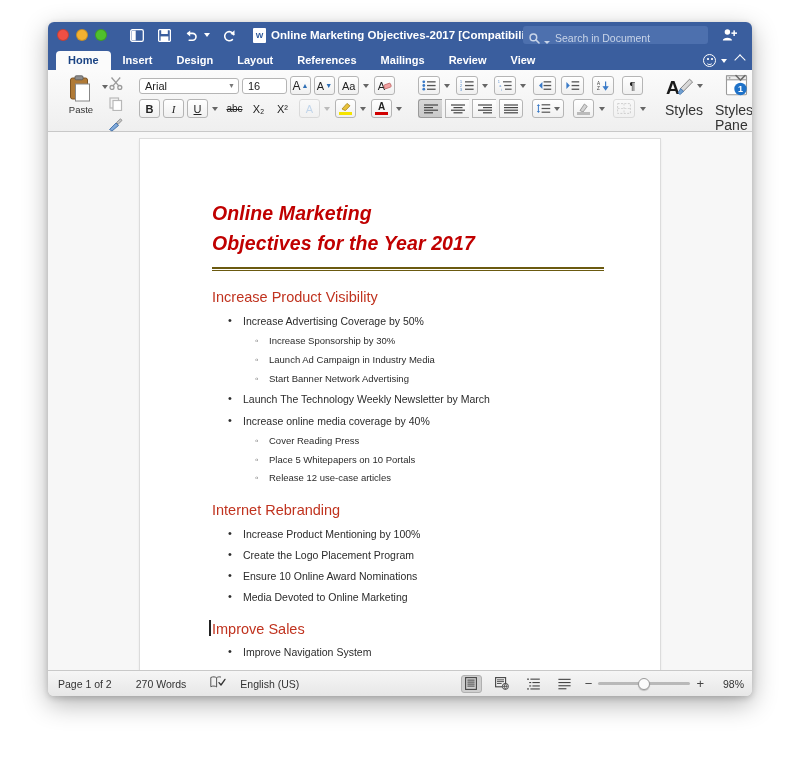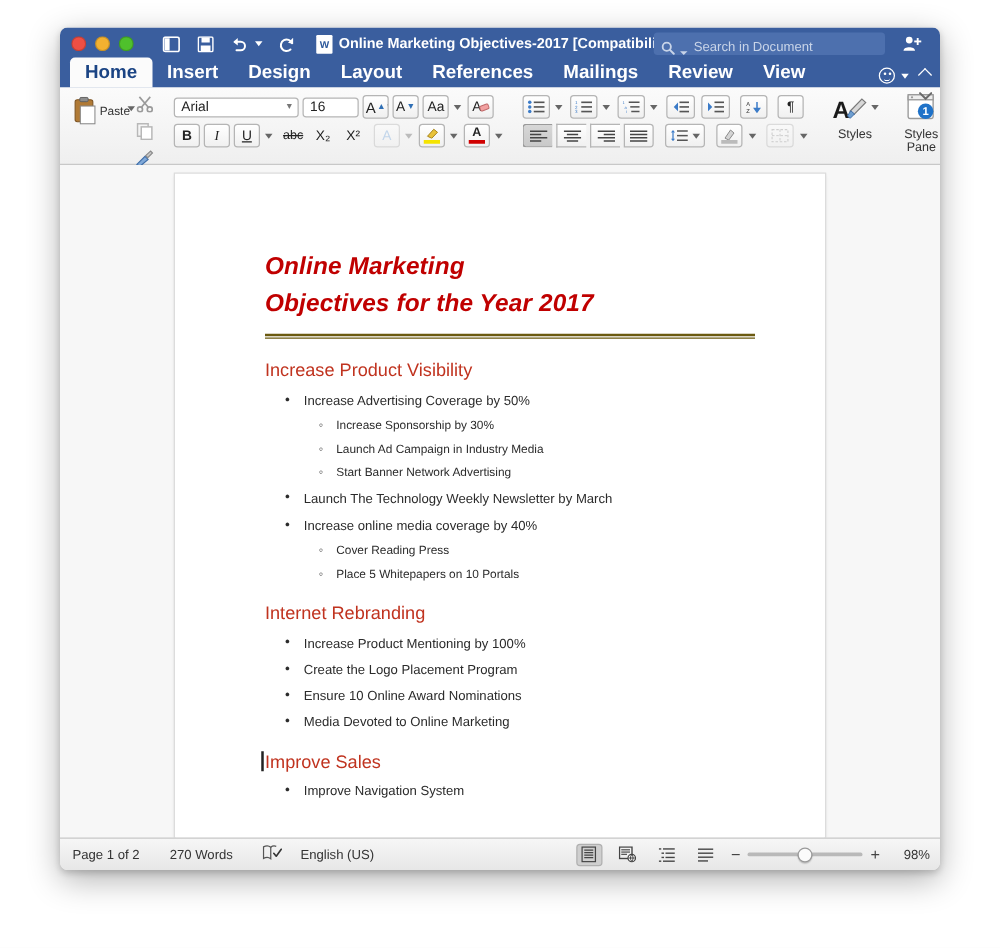--- a/index.html
+++ b/index.html
@@ -47,36 +47,36 @@
     position: absolute; right: 44px; top: 4px; width: 185px; height: 18px;
     background: #4d70ae; border-radius: 3px; display: flex; align-items: flex-end; padding: 0 6px;
     color: #c8d4e8; font-size: 10.5px;
   }
   .searchbox .sicon { margin-right: 4px; display: flex; align-items: center; }
   .searchbox .scaret { width: 0; height: 0; border-left: 3px solid transparent; border-right: 3px solid transparent; border-top: 3px solid #c8d4e8; margin-right: 5px; }
   .share-btn { position: absolute; right: 12px; top: 4px; width: 20px; height: 18px; color:#fff; display:flex; align-items:center; justify-content:center; }
 
   
   .tabstrip { position: relative; height: 22px; background: #3a5e9e; display: flex; align-items: flex-end; padding-left: 8px; }
-  .tab { font-size: 15px; color: #fff; padding: 3px 12px 4px; font-weight: bold; white-space: nowrap; }
+  .tab { font-size: 11px; color: #fff; padding: 3px 12px 4px; font-weight: bold; white-space: nowrap; }
   .tab.active { background: #fbfbfb; color: #1b4484; border-radius: 4px 4px 0 0; }
   .tab-right { position: absolute; right: 8px; bottom: 3px; display: flex; align-items: center; gap: 9px; }
   .smiley { width: 13px; height: 13px; border-radius: 50%; border: 1.4px solid #fff; position: relative; }
   .smiley::before { content: ""; position: absolute; left: 3px; top: 3.4px; width: 1.6px; height: 1.6px; border-radius: 50%; background: #fff; box-shadow: 4px 0 0 #fff; }
   .smiley::after { content: ""; position: absolute; left: 3px; top: 6.5px; width: 4.6px; height: 2.4px; border-bottom: 1.3px solid #fff; border-radius: 0 0 4px 4px; }
   .chev-up { width: 8px; height: 8px; border-left: 1.6px solid #fff; border-top: 1.6px solid #fff; transform: rotate(45deg); margin-bottom: 2px; }
 
   
   .ribbon { height: 62px; background: linear-gradient(#fbfbfb, #efefef); border-bottom: 1px solid #c8c8c8;
      display: flex; align-items: stretch; padding: 3px 4px 0 4px; position: relative; }
   .rgroup { display: flex; align-items: flex-start; padding: 0 6px; height: 57px; }
   .rsep { width: 1px; background: #d4d4d4; margin: 3px 2px; height: 52px; }
 
   
-  .paste-col { display: flex; flex-direction: row; align-items: center; width: 46px; padding-top: 2px; }
+  .paste-col { display: flex; flex-direction: column; align-items: center; width: 46px; padding-top: 2px; }
   .clipwrap { display: flex; align-items: flex-start; }
   .paste-lbl { font-size: 9.5px; color: #333; margin-top: 1px; }
   .cut-col { display: flex; flex-direction: column; align-items: center; gap: 3px; padding-top: 3px; }
 
   
   .fgroup { display: flex; flex-direction: column; gap: 4px; padding-top: 3px; }
   .frow { display: flex; align-items: center; gap: 3px; }
   .fontbox { height: 16px; border: 1px solid #b5b5b5; border-radius: 3px; background: #fff;
      display: flex; align-items: center; font-size: 11px; color: #222; padding: 0 3px 0 5px; }
   .fontbox .cv { margin-left: auto; color: #777; font-size: 7px; padding-left: 5px; }
@@ -94,21 +94,21 @@
   .btn.group-r { border-radius: 0 3px 3px 0; }
   .caret { width: 0; height: 0; border-left: 3px solid transparent; border-right: 3px solid transparent; border-top: 4px solid #666; }
   .dim { opacity: .4; }
 
   
   .pgroup { display: flex; flex-direction: column; gap: 4px; padding-top: 3px; }
 
   
   .stgroup { display: flex; align-items: flex-start; gap: 9px; padding-top: 2px; }
   .stcol { display: flex; flex-direction: column; align-items: center; width: 44px; }
-  .stlbl { font-size: 10px; color: #333; text-align: center; line-height: 1.05; margin-top: 2px; }
+  .stlbl { font-size: 14px; color: #333; line-height: 1.05; margin-top: 2px; }
   .ribbon-collapse { position: absolute; right: 6px; top: 3px; color: #555; font-size: 10px; }
 
   
   .canvas { position: relative; height: 538px; background: #f7f7f7; overflow: hidden; }
   .page {
     position: absolute; left: 92px; top: 7px; width: 520px; height: 548px;
     background: #fff; box-shadow: 0 0 0 1px #dcdcdc, 0 1px 3px rgba(0,0,0,.12);
   }
   .doc-body { padding: 60px 56px 0 72px; }
 
@@ -522,20 +522,21 @@
                 <li>Launch Ad Campaign in Industry Media</li>
                 <li>Start Banner Network Advertising</li>
               </ul>
             </li>
             <li>Launch The Technology Weekly Newsletter by March</li>
             <li>
               <span>Increase online media coverage by 40%</span>
               <ul class="lv2">
                 <li>Cover Reading Press</li>
                 <li>Place 5 Whitepapers on 10 Portals</li>
+                <li>Release 12 use-case articles</li>
               </ul>
             </li>
           </ul>
 
           <div class="h2">Internet Rebranding</div>
           <ul class="lv1">
             <li>Increase Product Mentioning by 100%</li>
             <li>Create the Logo Placement Program</li>
             <li>Ensure 10 Online Award Nominations</li>
             <li>Media Devoted to Online Marketing</li>

